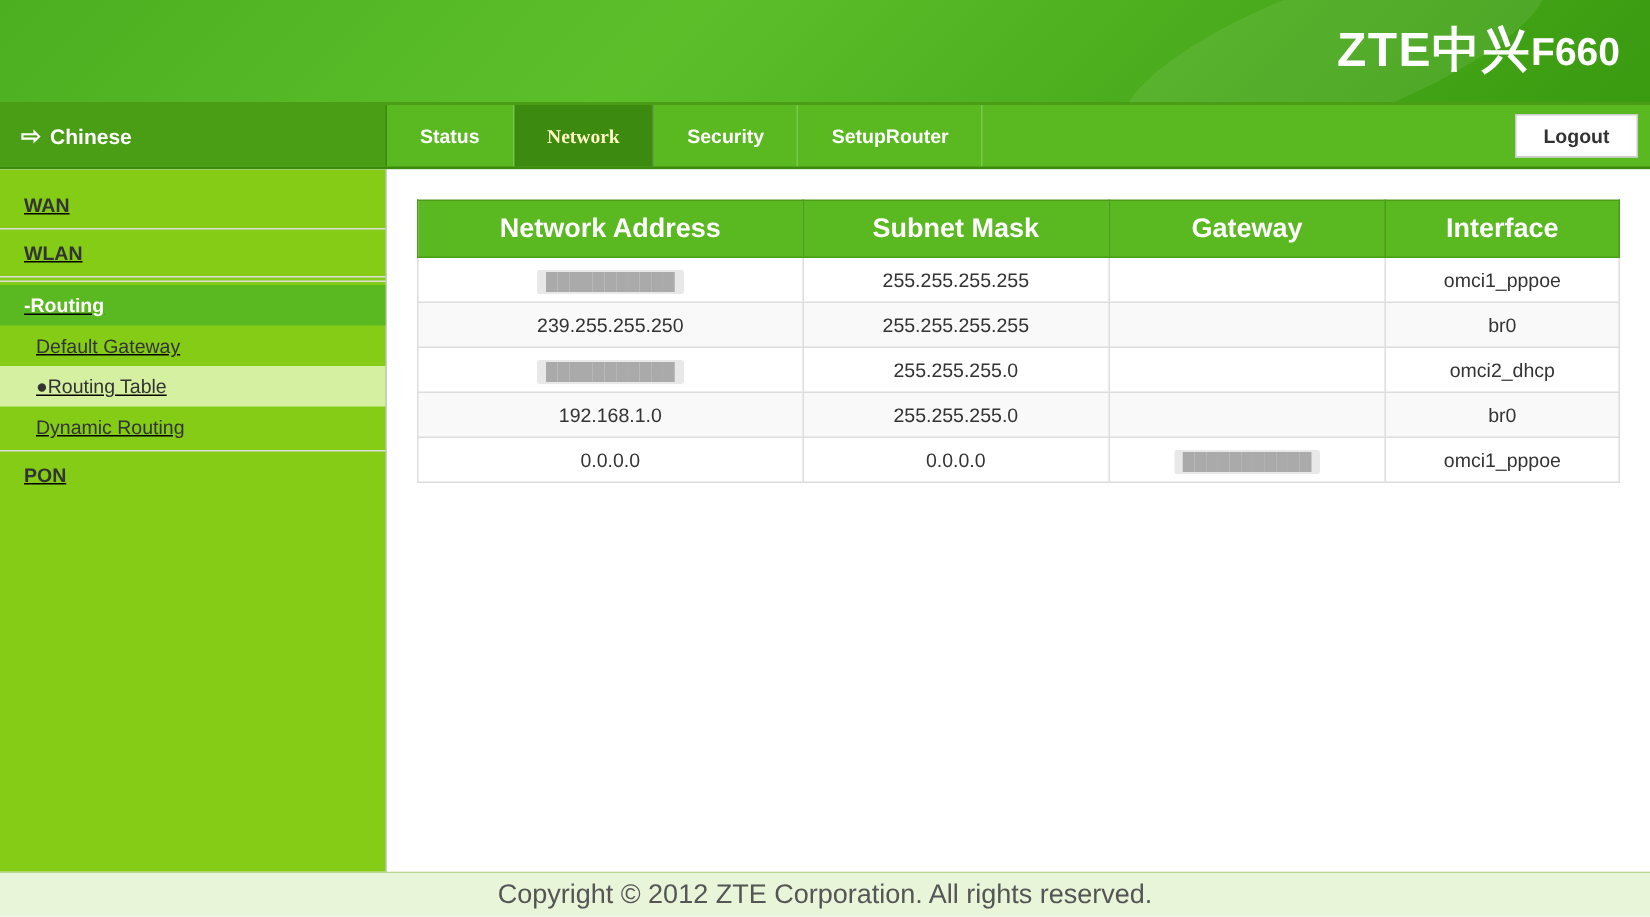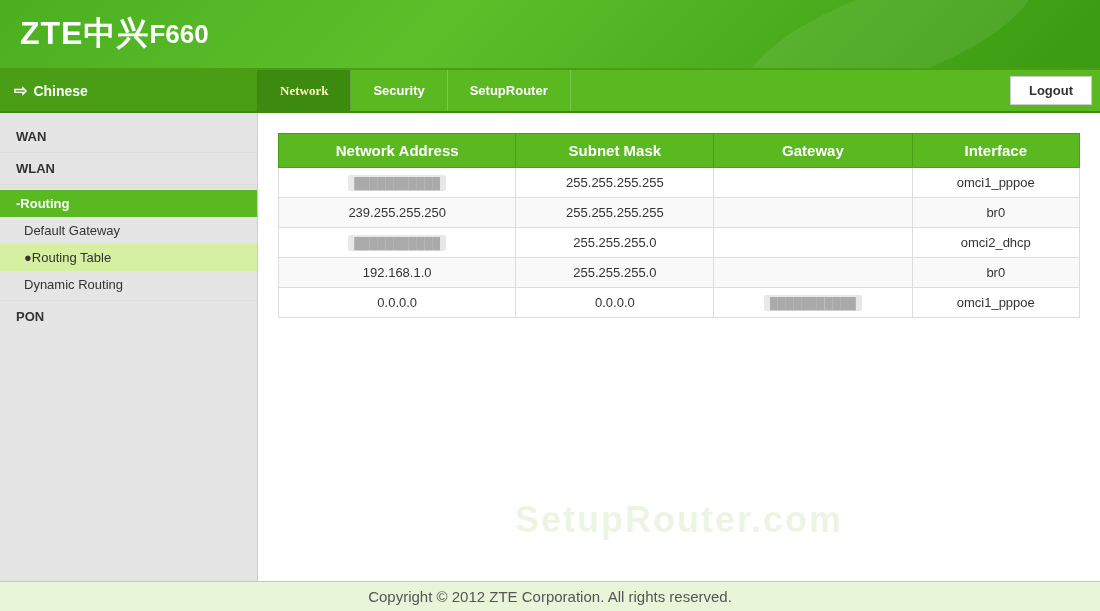--- a/index.html
+++ b/index.html
@@ -10,21 +10,21 @@
       width: 1100px;
       height: 611px;
       overflow: hidden;
     }
 
     
     .header {
       background: linear-gradient(135deg, #4caf20 0%, #5cbf2a 40%, #3a9a10 100%);
       display: flex;
       align-items: center;
-      justify-content: flex-start;
+      justify-content: flex-end;
       padding: 8px 20px;
       height: 68px;
       position: relative;
       overflow: hidden;
     }
     .header::after {
       content: '';
       position: absolute;
       right: 60px;
       top: -10px;
@@ -110,24 +110,25 @@
     
     .main {
       display: flex;
       height: calc(611px - 68px - 45px - 30px);
       background: white;
     }
 
     
     .sidebar {
       width: 258px;
-      background: #e5e5e5;
+      background: #84cc16;
       border-right: 1px solid #ccc;
       padding: 10px 0;
       flex-shrink: 0;
+      text-decoration: underline;
     }
     .sidebar-item {
       padding: 6px 16px;
       font-size: 13px;
       color: #333;
       cursor: pointer;
     }
     .sidebar-item.section-header {
       font-weight: bold;
       color: #333;
@@ -178,21 +179,21 @@
       width: 100%;
       border-collapse: collapse;
       background: white;
     }
     .routing-table th {
       background: #5ab820;
       color: white;
       font-weight: bold;
       padding: 8px 14px;
       text-align: center;
-      font-size: 15px;
+      font-size: 18px;
       border: 1px solid #4a9e15;
     }
     .routing-table td {
       padding: 7px 14px;
       text-align: center;
       font-size: 13px;
       border: 1px solid #ddd;
       color: #333;
     }
     .routing-table tr:nth-child(even) td {
@@ -210,40 +211,41 @@
     }
 
     
     .footer {
       height: 30px;
       background: #e8f5d8;
       border-top: 1px solid #b8d890;
       display: flex;
       align-items: center;
       justify-content: center;
-      font-size: 15px;
+      font-size: 18px;
       color: #555;
     }
   </style>
 </head>
 <body>
 
 <div class="header">
   <div class="logo">
     <span class="logo-text">ZTE中兴</span>
   </div>
   <span class="model-name">F660</span>
 </div>
 
 <div class="navbar">
   <div class="navbar-left">
     <span class="arrow">⇨</span>
     <span>Chinese</span>
   </div>
   <div class="nav-tabs">
+    <div class="nav-tab">Status</div>
     <div class="nav-tab active">Network</div>
     <div class="nav-tab">Security</div>
     <div class="nav-tab">SetupRouter</div>
   </div>
   <button class="logout-btn">Logout</button>
 </div>
 
 <div class="main">
 
   <div class="sidebar">
@@ -254,21 +256,20 @@
     <hr class="sidebar-divider">
     <div class="sidebar-item active">-Routing</div>
     <div class="sidebar-item sub">Default Gateway</div>
     <div class="sidebar-item sub active-sub">●Routing Table</div>
     <div class="sidebar-item sub">Dynamic Routing</div>
     <hr class="sidebar-divider">
     <div class="sidebar-item section-header">PON</div>
   </div>
 
   <div class="content">
-    <div class="watermark">SetupRouter.com</div>
 
     <table class="routing-table">
       <thead>
         <tr>
           <th>Network Address</th>
           <th>Subnet Mask</th>
           <th>Gateway</th>
           <th>Interface</th>
         </tr>
       </thead>

